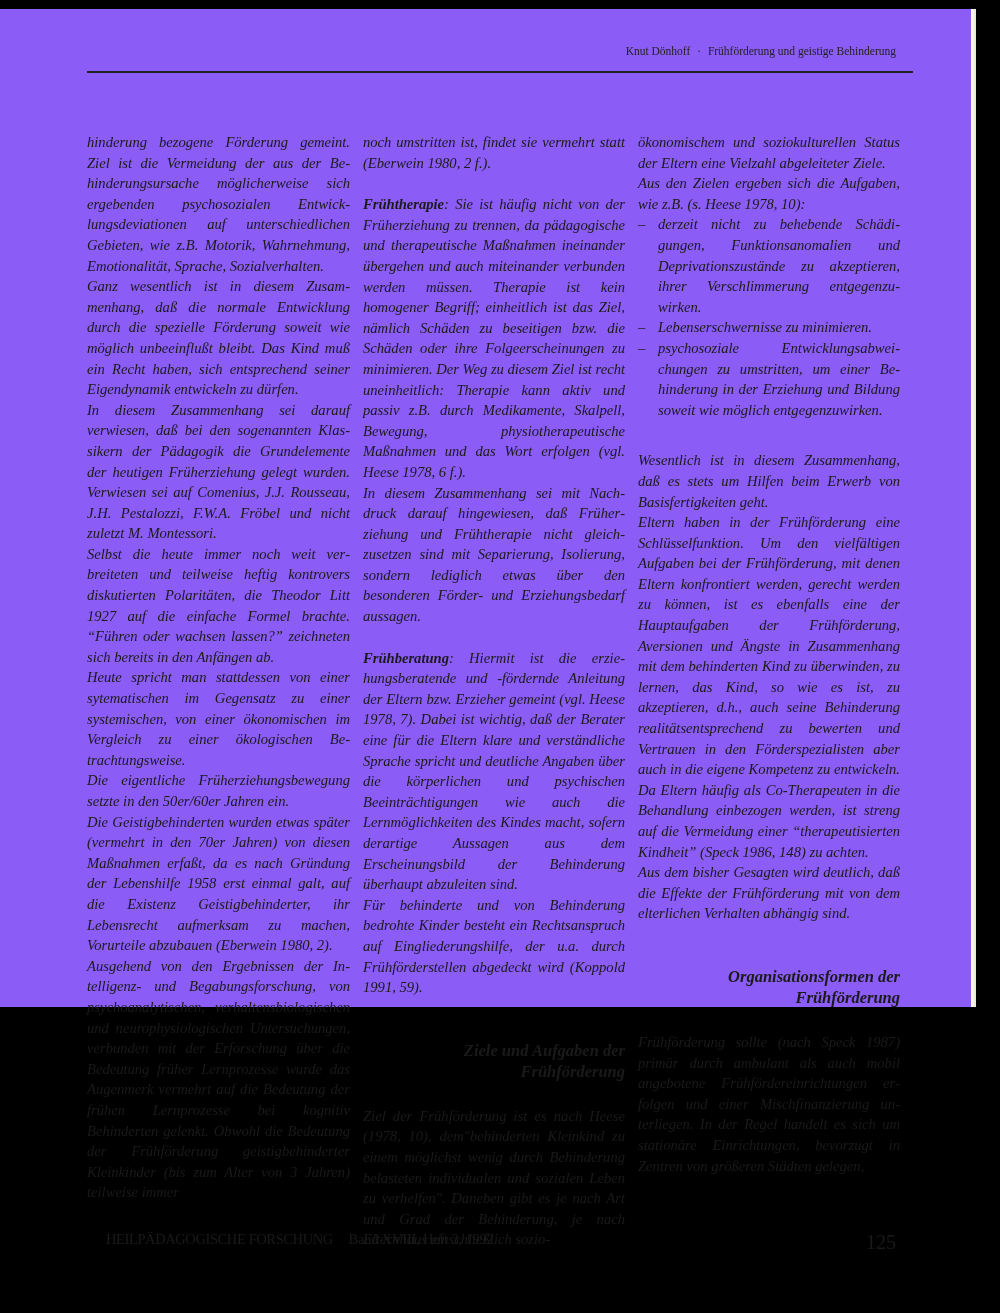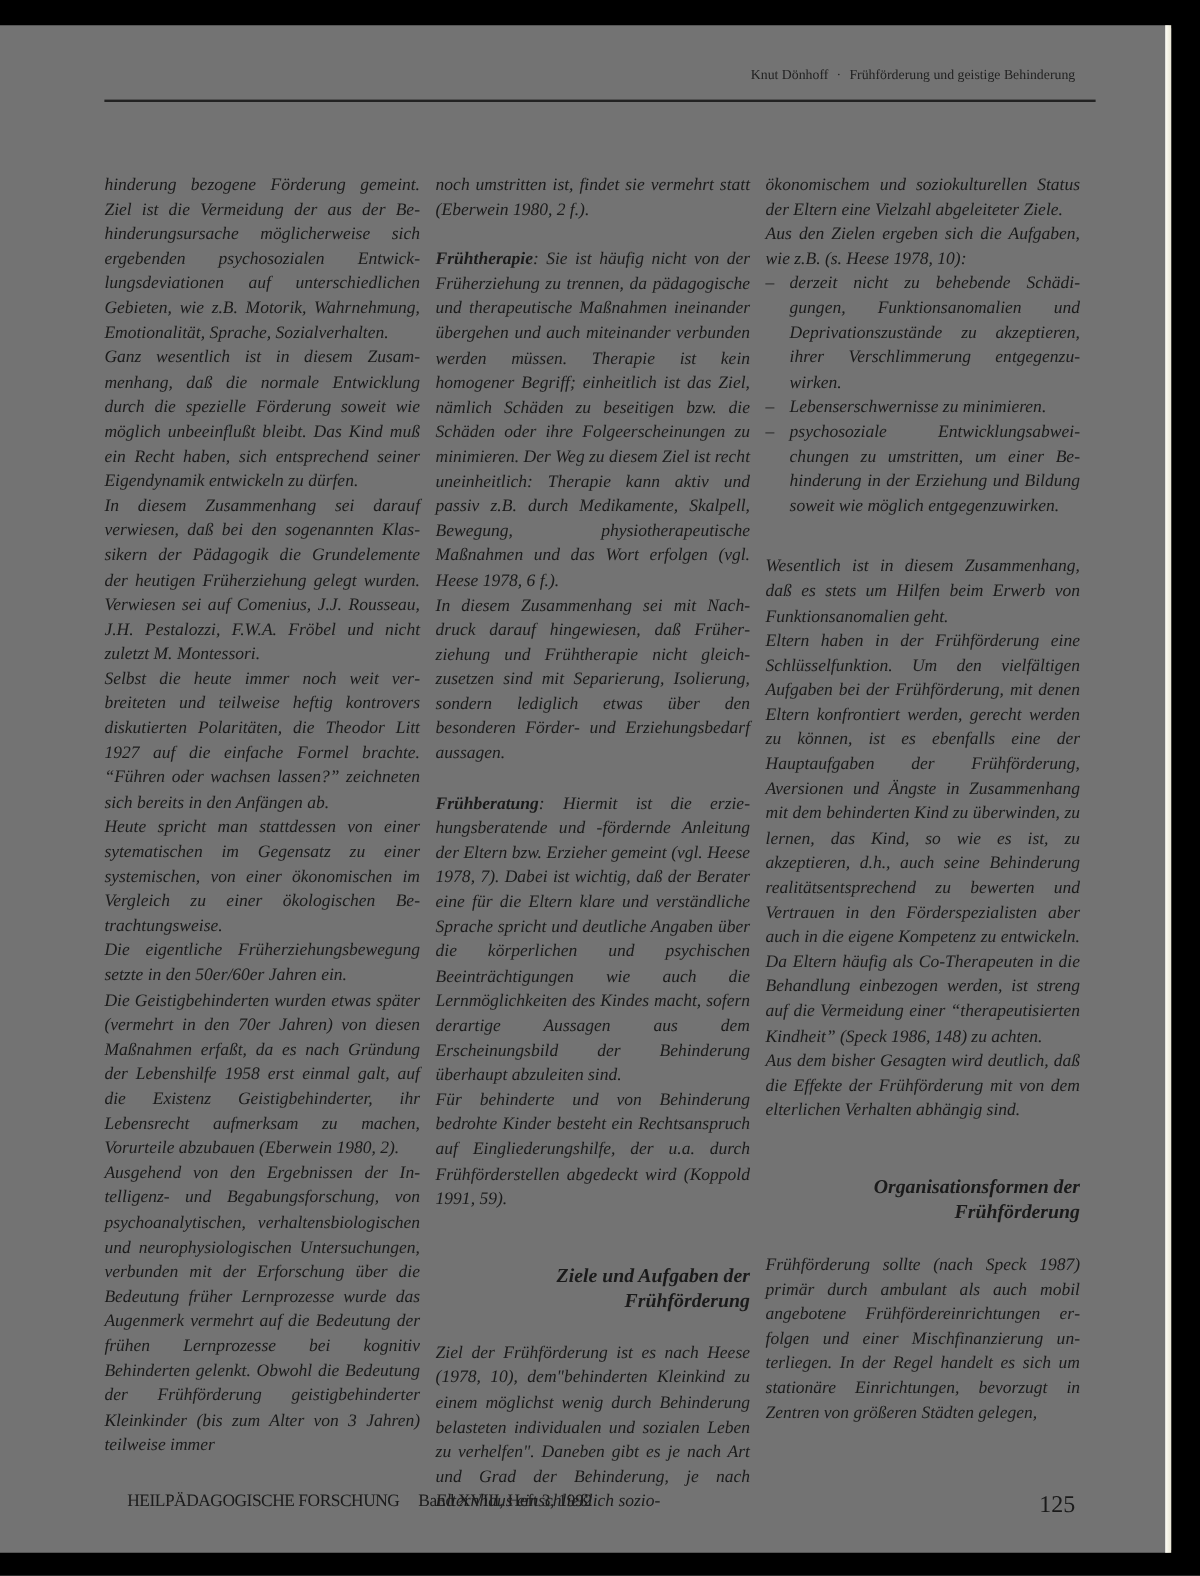--- a/index.html
+++ b/index.html
@@ -1,22 +1,22 @@
 <!DOCTYPE html>
 <html><head>
 <meta charset="utf-8">
 <style>
   html, body { margin: 0; padding: 0; }
   body {
     width: 1000px; height: 1313px; background: #000; position: relative; overflow: hidden;
     font-family: "Liberation Serif", "DejaVu Serif", serif; color: #1a1a1a;
   }
   .page {
-    position: absolute; left: 0; top: 21px; width: 976px; height: 1273px;
-    background: #737373; border-radius: 0 3px 3px 0;
+    position: absolute; left: 0; top: 9px; width: 976px; height: 998px;
+    background: #8b5cf6; border-radius: 0 3px 3px 0;
   }
   .page::after {
     content: ""; position: absolute; right: 0; top: 0; width: 5px; height: 100%;
     background: linear-gradient(to right, #fdfdf6, #e9e6d4);
   }
   .running-head {
     position: absolute; right: 80px; top: 36px; font-size: 11.5px; color: #222;
     white-space: nowrap;
   }
   .head-rule {
@@ -84,21 +84,21 @@
 
   <div class="col c3">
     <p>ökonomischem und soziokulturellen Sta­tus der Eltern eine Vielzahl abgeleiteter Ziele.</p>
     <p>Aus den Zielen ergeben sich die Aufga­ben, wie z.B. (s. Heese 1978, 10):</p>
     <ul class="dash">
       <li>derzeit nicht zu behebende Schädi­gungen, Funktionsanomalien und Deprivationszustände zu akzeptieren, ihrer Verschlimmerung entgegenzu­wirken.</li>
       <li>Lebenserschwernisse zu minimieren.</li>
       <li>psychosoziale Entwicklungsabwei­chungen zu umstritten, um einer Be­hinderung in der Erziehung und Bil­dung soweit wie möglich entgegenzu­wirken.</li>
     </ul>
     <div class="gap" style="height:30px;"></div>
-    <p>Wesentlich ist in diesem Zusammen­hang, daß es stets um Hilfen beim Erwerb von Funktionsanomalien geht.</p>
+    <p>Wesentlich ist in diesem Zusammen­hang, daß es stets um Hilfen beim Erwerb von Basisfertigkeiten geht.</p>
     <p>Eltern haben in der Frühförderung eine Schlüsselfunktion. Um den vielfältigen Aufgaben bei der Frühförderung, mit denen Eltern konfrontiert werden, ge­recht werden zu können, ist es ebenfalls eine der Hauptaufgaben der Frühförde­rung, Aversionen und Ängste in Zusam­menhang mit dem behinderten Kind zu überwinden, zu lernen, das Kind, so wie es ist, zu akzeptieren, d.h., auch seine Behinderung realitätsentsprechend zu bewerten und Vertrauen in den För­derspezialisten aber auch in die eigene Kompetenz zu entwickeln. Da Eltern häufig als Co-Therapeuten in die Be­handlung einbezogen werden, ist streng auf die Vermeidung einer “therapeuti­sierten Kindheit” (Speck 1986, 148) zu achten.</p>
     <p>Aus dem bisher Gesagten wird deutlich, daß die Effekte der Frühförderung mit von dem elterlichen Verhalten abhängig sind.</p>
     <div class="gap" style="height:42px;"></div>
     <h2 class="heading">Organisationsformen der Frühförderung</h2>
     <div class="gap" style="height:24px;"></div>
     <p>Frühförderung sollte (nach Speck 1987) primär durch ambulant als auch mobil angebotene Frühfördereinrichtungen er­folgen und einer Mischfinanzierung un­terliegen. In der Regel handelt es sich um stationäre Einrichtungen, bevorzugt in Zentren von größeren Städten gelegen,</p>
   </div>
 
   <div class="foot">
     <span class="journal">HEILPÄDAGOGISCHE FORSCHUNG</span>

